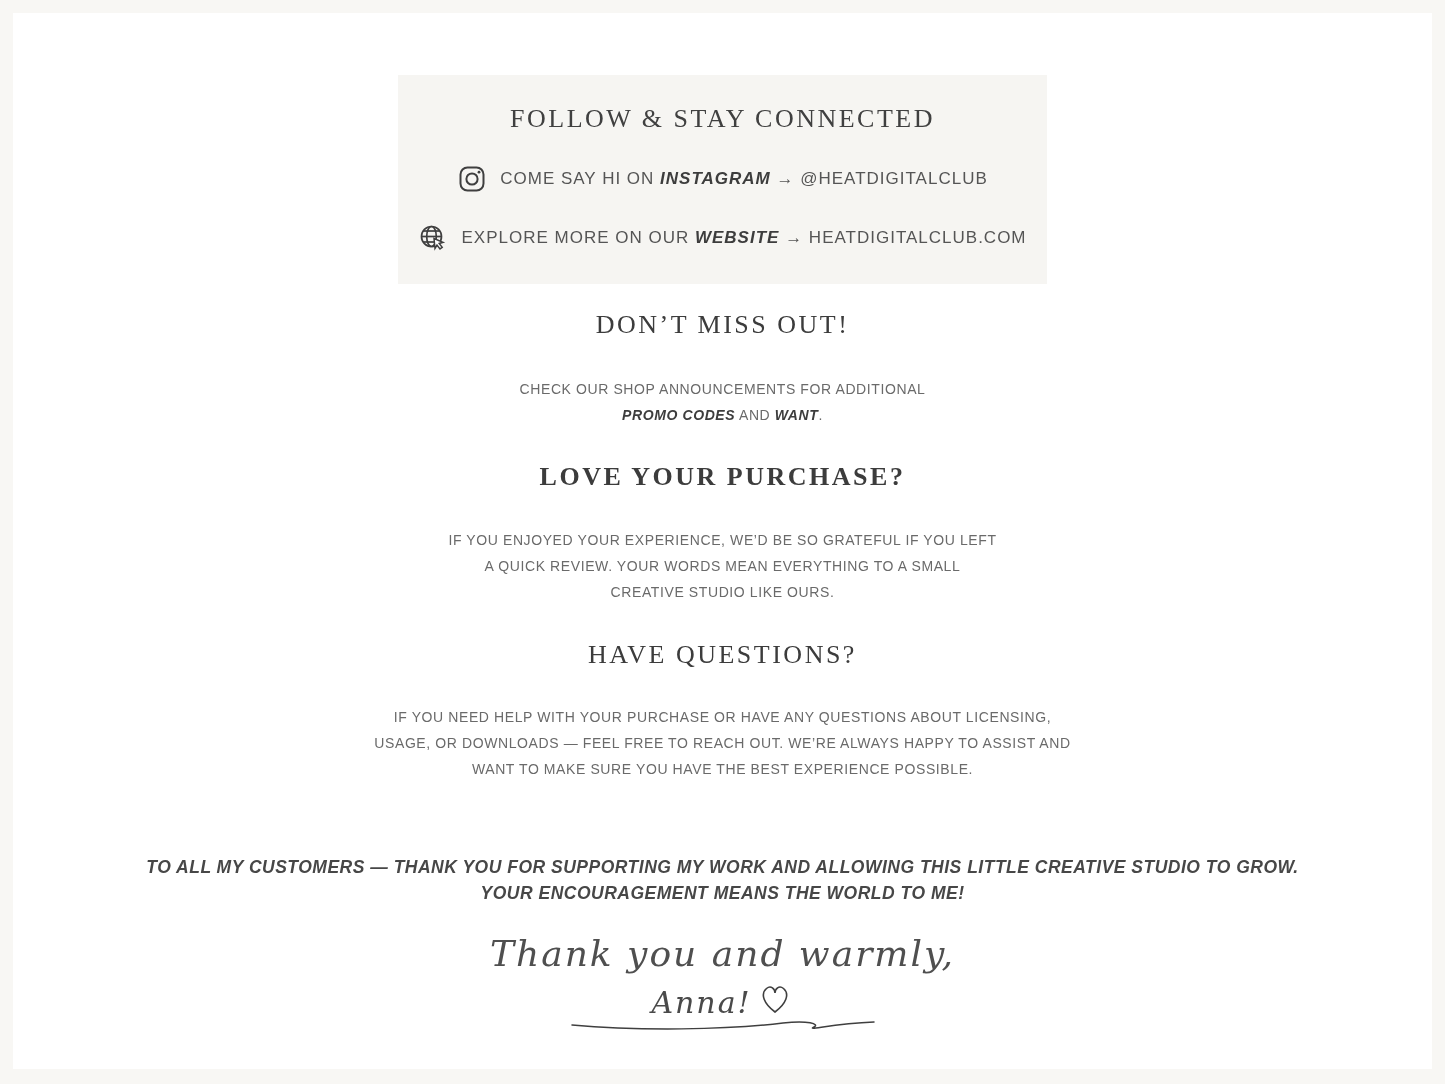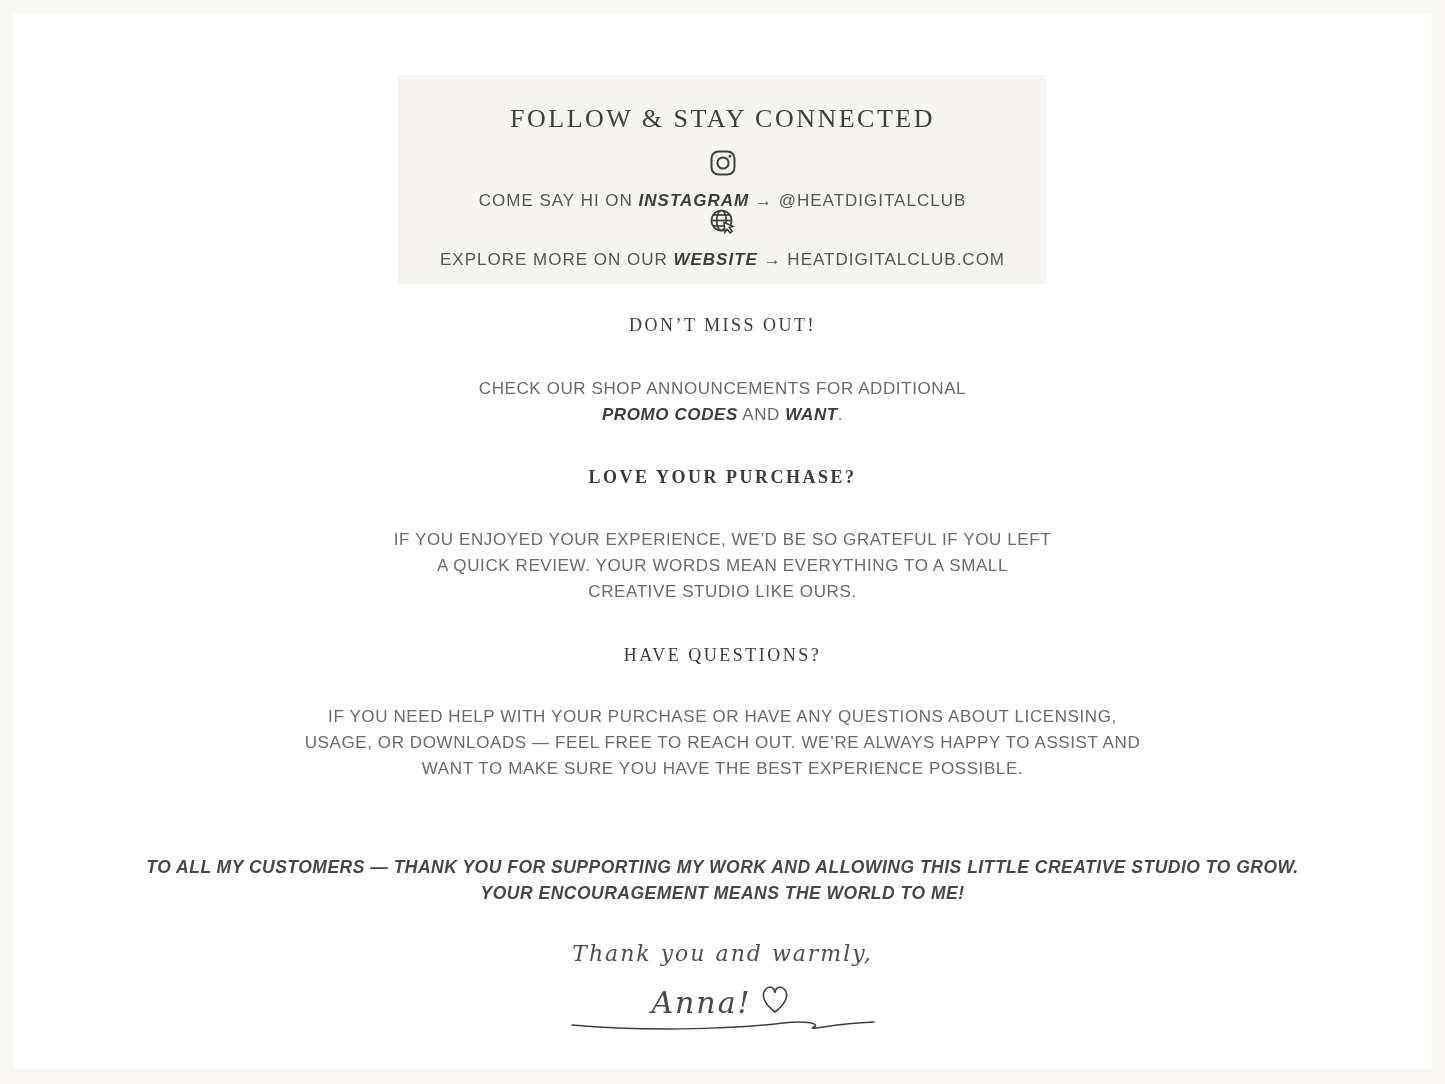--- a/index.html
+++ b/index.html
@@ -32,49 +32,48 @@
     letter-spacing: 2.5px;
     color: #404040;
   }
   .connect-row {
     display: flex;
     justify-content: center;
     align-items: center;
     gap: 13px;
     height: 30px;
     margin-top: 31px;
-    flex-direction: column;
   }
   .connect-row + .connect-row { margin-top: 29px; }
   .connect-row .icon { display: inline-flex; flex: 0 0 auto; }
   .row-text {
     font-size: 17px;
     letter-spacing: 1px;
     color: #555555;
     white-space: nowrap;
   }
   .em-bold {
     font-weight: 700;
     font-style: italic;
     color: #3D3D3D;
   }
   
   .section-title {
     font-family: "Liberation Serif", serif;
     font-weight: 400;
-    font-size: 18px;
+    font-size: 26px;
     line-height: 30px;
     letter-spacing: 2.5px;
     color: #3C3C3C;
   }
   .t-dontmiss  { margin-top: 26px; }
   .t-love      { margin-top: 34px; font-weight: bold; }
   .t-questions { margin-top: 35px; }
   .body-text {
-    font-size: 17px;
+    font-size: 14px;
     line-height: 26px;
     letter-spacing: 0.6px;
     color: #6A6A6A;
   }
   .multiline { white-space: pre-line; }
   .b-dontmiss  { margin-top: 36px; }
   .b-love      { margin-top: 35px; }
   .b-questions { margin-top: 34px; }
   
   .thanks-note {
@@ -84,21 +83,21 @@
     letter-spacing: 0.5px;
     font-style: italic;
     font-weight: 700;
     color: #474747;
     white-space: pre-line;
   }
   .sig-line {
     margin-top: 26px;
     font-family: "DejaVu Serif", serif;
     font-style: italic;
-    font-size: 22px;
+    font-size: 36px;
     line-height: 44px;
     letter-spacing: 2px;
     color: #4F4F4F;
   }
   .sig-name-row {
     margin-top: 6px;
     display: flex;
     justify-content: center;
     align-items: center;
     gap: 4px;

